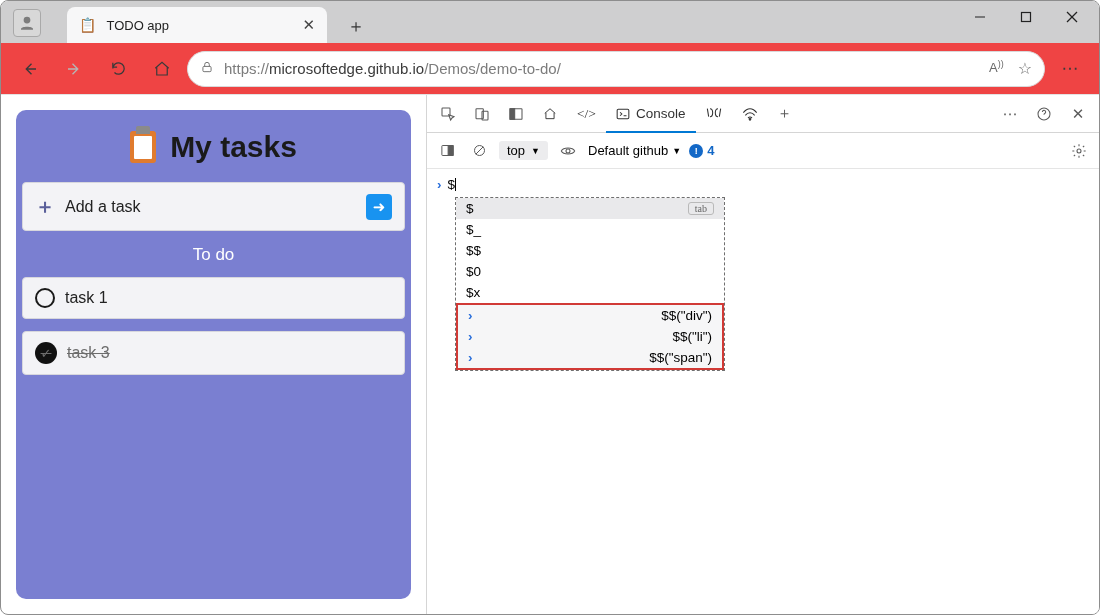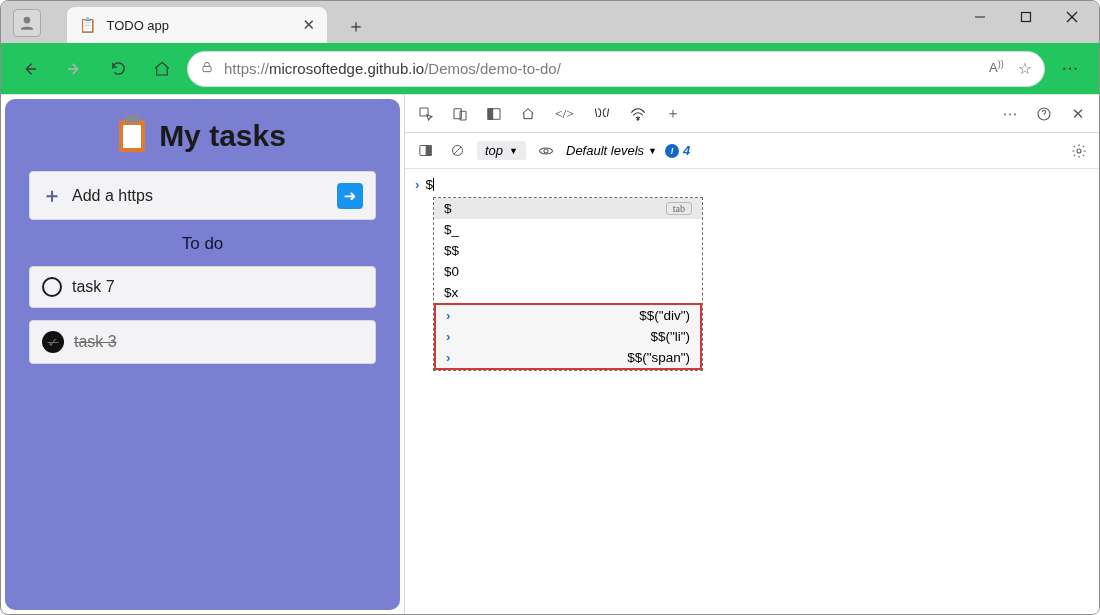--- a/index.html
+++ b/index.html
@@ -11,55 +11,55 @@
   .avatar { width:28px; height:28px; background:#d8d8d8; border:1px solid #a9a9a9; border-radius:4px; margin:0 10px 6px 12px; display:flex; align-items:center; justify-content:center; color:#7d7d7d; }
   .tabs { display:flex; align-items:flex-end; flex:1; height:100%; padding-left:16px; }
   .tab { height:36px; background:#f7f7f8; border-radius:8px 8px 0 0; min-width:260px; display:flex; align-items:center; padding:0 12px; gap:10px; font-size:13px; color:#222; }
   .tab .favicon { color:#e07b2e; font-size:14px; }
   .tab .close { margin-left:auto; font-size:15px; color:#444; cursor:pointer; }
   .new-tab { width:34px; height:34px; display:flex; align-items:center; justify-content:center; color:#333; font-size:18px; margin-left:12px; cursor:pointer; }
   .win-controls { display:flex; margin-left:auto; padding-right:4px; align-self:flex-start; }
   .win-btn { width:46px; height:32px; display:flex; align-items:center; justify-content:center; color:#222; font-size:13px; }
 
   
-  .addr-bar { height:52px; background:#22c55e; display:flex; align-items:center; padding:0 10px; gap:6px; border-bottom:1px solid #e3e3e3; }
+  .addr-bar { height:52px; background:#ef4444; display:flex; align-items:center; padding:0 10px; gap:6px; border-bottom:1px solid #e3e3e3; }
   .nav-btn { width:38px; height:38px; display:flex; align-items:center; justify-content:center; color:#3a3a3a; border-radius:4px; font-size:17px; }
   .nav-btn.dis { color:#b6b6b6; }
   .url-box { flex:1; height:36px; border:1px solid #d9d9da; border-radius:18px; background:#fff; display:flex; align-items:center; padding:0 12px; gap:10px; color:#6a6a6a; font-size:15px; }
   .url-box .lock { font-size:13px; color:#6a6a6a; }
   .url-path { color:#7c7c7c; }
   .url-host { color:#3b3b3b; }
   .url-actions { margin-left:auto; display:flex; gap:14px; color:#6a6a6a; font-size:16px; }
 
   
   .content { display:flex; height:calc(100% - 94px); }
 
   
-  .todo { width:395px; background:var(--todo-bg); padding:14px 24px; border-radius:10px; margin:4px; }
+  .todo { width:395px; background:var(--todo-bg); padding:14px 6px; border-radius:10px; margin:15px; }
   .todo h1 { margin:6px 0 18px; text-align:center; font-size:30px; font-weight:800; color:#1a1a1a; display:flex; justify-content:center; align-items:center; gap:14px; }
   .clipboard { display:inline-block; width:26px; height:32px; background:#e07b2e; border-radius:3px; position:relative; }
   .clipboard::before { content:""; position:absolute; top:-5px; left:6px; width:14px; height:8px; background:#8a8a8a; border-radius:2px 2px 0 0; }
   .clipboard::after { content:""; position:absolute; top:5px; left:4px; right:4px; bottom:4px; background:#fff; border-radius:1px; }
   .row { background:var(--row-bg); border-radius:4px; padding:10px 12px; margin-bottom:12px; display:flex; align-items:center; gap:10px; font-size:16px; color:#222; border:1px solid #d7d7dd; }
   .row.add .plus { color:#5a5f9a; font-weight:bold; font-size:20px; }
   .row.add .go { margin-left:auto; width:26px; height:26px; background:#1893f0; color:#fff; border-radius:4px; display:flex; align-items:center; justify-content:center; font-size:15px; }
-  .sec { text-align:center; font-size:17px; margin:14px 0 12px; color:#0f172a; }
+  .sec { text-align:center; font-size:17px; margin:14px 0 12px; color:#ffffff; }
   .circle { width:20px; height:20px; border:2.5px solid #1a1a1a; border-radius:50%; }
   .check  { width:22px; height:22px; background:#111; border-radius:50%; display:flex; align-items:center; justify-content:center; color:#fff; font-size:13px; }
   .done span { text-decoration:line-through; color:#6c6c6c; }
 
   
   .devtools { flex:1; border-left:1px solid #d5d5d5; display:flex; flex-direction:column; background:#fff; }
   .dt-tabs { height:38px; display:flex; align-items:stretch; border-bottom:1px solid #d5d5d5; padding:0 4px; }
   .dt-ic { width:34px; display:flex; align-items:center; justify-content:center; color:#5b5b5b; font-size:15px; }
   .dt-tab { padding:0 10px; display:flex; align-items:center; gap:6px; font-size:13.5px; color:#333; position:relative; }
   .dt-tab.sel::after { content:""; position:absolute; left:0; right:0; bottom:-1px; height:2.5px; background:var(--tab-sel); }
   .dt-tabs .more { margin-left:auto; }
 
-  .dt-toolbar { height:36px; display:flex; align-items:center; gap:8px; padding:0 8px; border-bottom:1px solid #e5e5e5; font-size:13px;font-style:italic; }
+  .dt-toolbar { height:36px; display:flex; align-items:center; gap:8px; padding:0 8px; border-bottom:1px solid #e5e5e5; font-size:13px; }
   .pill { background:#ececee; border-radius:3px; padding:2px 8px; display:flex; align-items:center; gap:6px; }
   .pill .tri { font-size:9px; }
   .filter { border:1px solid #d9d9da; height:22px; width:150px; padding:0 6px; font-size:12.5px; color:#888; display:flex; align-items:center; border-radius:2px; }
   .issues { color:#1368c7; display:flex; align-items:center; gap:4px; font-weight:600; }
   .issues .dot { width:14px; height:14px; border-radius:50%; background:#1368c7; color:#fff; display:flex; align-items:center; justify-content:center; font-size:9px; }
 
   .dt-console { flex:1; font-family:Consolas,Menlo,monospace; font-size:13.5px; padding:4px 10px; position:relative; }
   .prompt-line { display:flex; align-items:center; gap:6px; padding:4px 0; }
   .chev { color:#2a6fdb; font-weight:bold; }
   .caret-wrap { position:relative; display:inline-block; }
@@ -153,27 +153,27 @@
 
 <div class="content">
 
   <div class="todo">
     <h1>
       <span class="clipboard"></span>
       <span>My tasks</span>
     </h1>
     <div class="row add">
       <span class="plus">＋</span>
-      <span>Add a https</span>
+      <span>Add a task</span>
       <span class="go">➜</span>
     </div>
     <div class="sec">To do</div>
     <div class="row">
       <span class="circle"></span>
-      <span>task 7</span>
+      <span>task 1</span>
     </div>
     <div class="row done">
       <span class="check">✓</span>
       <span>task 3</span>
     </div>
   </div>
 
   <div class="devtools">
     <div class="dt-tabs">
       <div class="dt-ic">
@@ -195,20 +195,27 @@
           </svg>
         </div>
       <div class="dt-tab">
           <svg width="14" height="14" viewBox="0 0 24 24" fill="none" stroke="currentColor" stroke-width="1.6">
             <path d="M3 11l9-8 9 8M5 10v10h14V10"></path>
           </svg>
         </div>
       <div class="dt-tab">
           <span style="font-family:Consolas">&lt;/&gt;</span>
         </div>
+      <div class="dt-tab sel">
+        <svg width="14" height="14" viewBox="0 0 24 24" fill="none" stroke="currentColor" stroke-width="1.8">
+            <rect x="2" y="4" width="20" height="16" rx="2"></rect>
+            <path d="M7 9l3 3-3 3M13 15h5"></path>
+          </svg>
+        <span>Console</span>
+      </div>
       <div class="dt-tab">
           <svg width="16" height="14" viewBox="0 0 24 20" fill="none" stroke="currentColor" stroke-width="1.6">
             <path d="M6 2c4 0 4 4 4 6s0 6-4 6M18 2c-4 0-4 4-4 6s0 6 4 6M2 2l2 12M22 2l-2 12"></path>
           </svg>
         </div>
       <div class="dt-tab">
           <svg width="16" height="14" viewBox="0 0 24 20" fill="none" stroke="currentColor" stroke-width="1.6">
             <path d="M2 8c6-8 14-8 20 0M5 12c4-5 10-5 14 0M9 16c2-2 4-2 6 0"></path>
             <circle cx="12" cy="18" r="1.2" fill="currentColor"></circle>
           </svg>
@@ -241,21 +248,21 @@
         <span>top</span>
         <span class="tri">▼</span>
       </span>
       <span class="dt-ic" style="width:24px">
           <svg width="16" height="12" viewBox="0 0 24 16" fill="none" stroke="currentColor" stroke-width="1.6">
             <path d="M2 8c3-6 17-6 20 0-3 6-17 6-20 0z"></path>
             <circle cx="12" cy="8" r="3"></circle>
           </svg>
         </span>
       <span style="display:flex;align-items:center;gap:4px;">
-        <span>Default levels</span>
+        <span>Default github</span>
         <span class="tri" style="font-size:9px">▼</span>
       </span>
       <span class="issues">
         <span class="dot">!</span>
         <span>4</span>
       </span>
       <span class="dt-ic" style="width:24px;margin-left:auto">
         <svg width="16" height="16" viewBox="0 0 24 24" fill="none" stroke="currentColor" stroke-width="1.6">
             <circle cx="12" cy="12" r="3"></circle>
             <path d="M12 2v3M12 19v3M4.2 4.2l2 2M17.8 17.8l2 2M2 12h3M19 12h3M4.2 19.8l2-2M17.8 6.2l2-2"></path>

